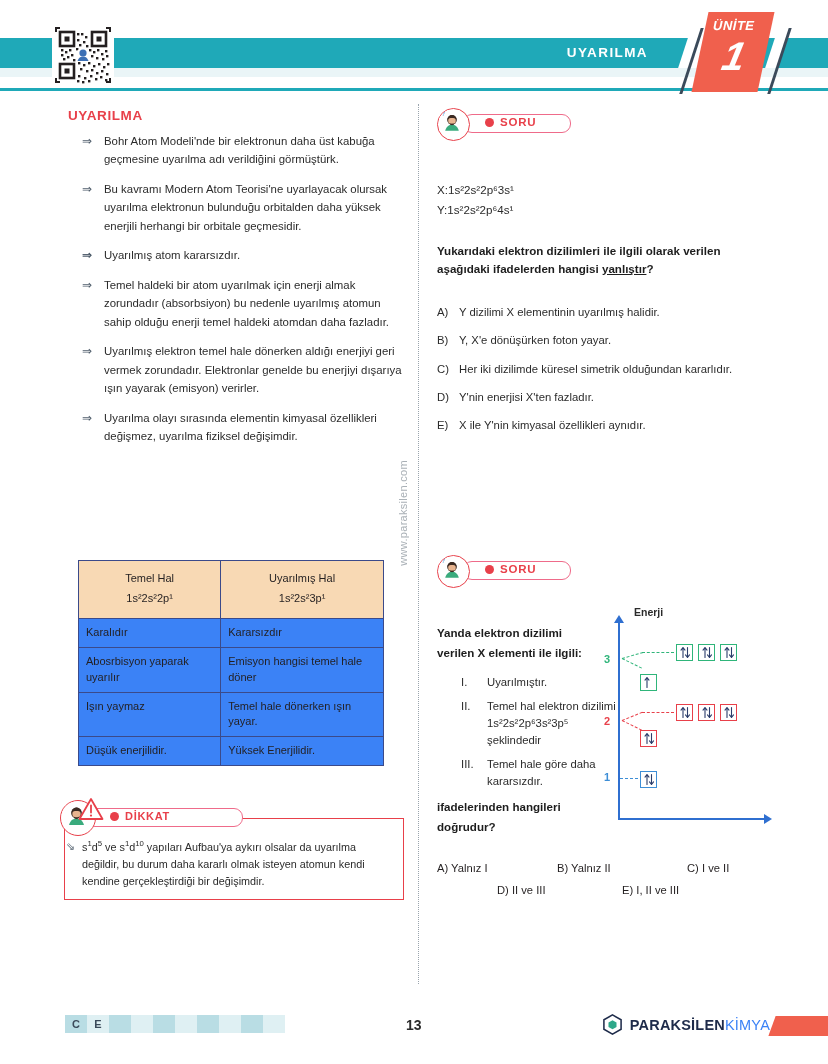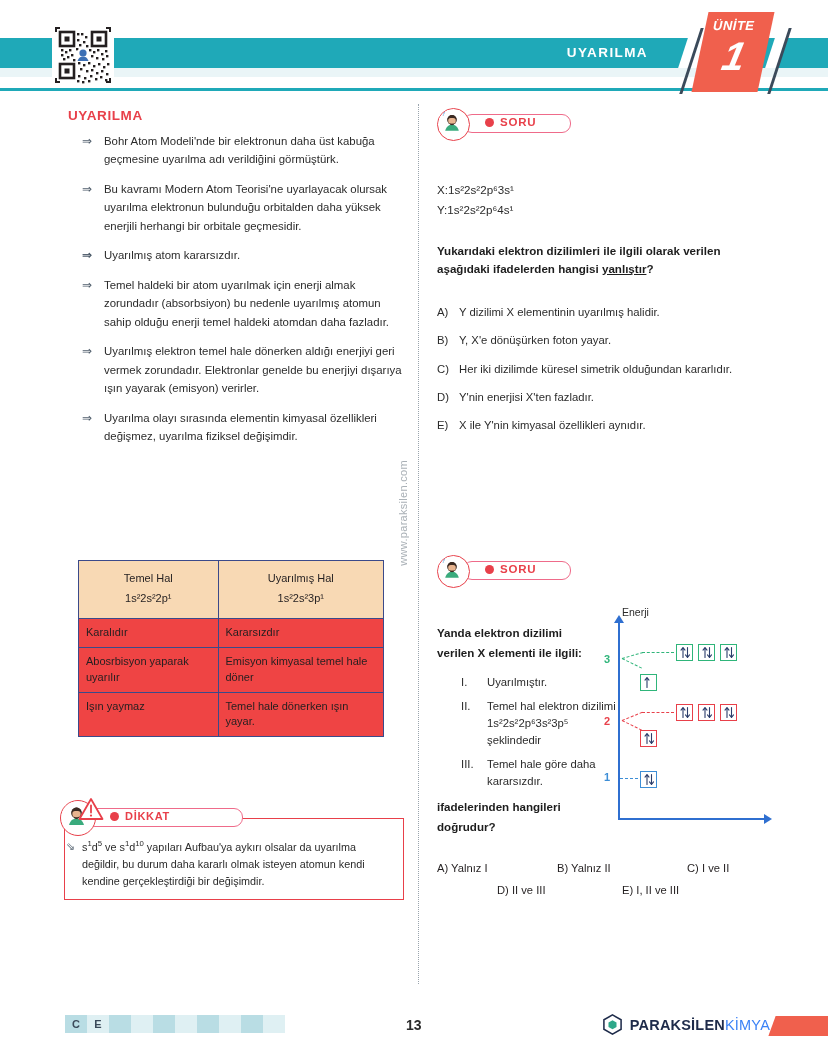--- a/index.html
+++ b/index.html
@@ -204,21 +204,21 @@
     vertical-align: top;
     line-height: 1.45;
   }
   .cmp-table th {
     background: #f8d9b4;
     text-align: center;
     font-weight: normal;
     padding: 7px 6px 9px;
     line-height: 1.85;
   }
-  .cmp-table td { background: #ef4444; }
+  .cmp-table td { background: #3b82f6; }
 
   
   .dikkat-box {
     position: absolute;
     left: 64px; top: 818px;
     width: 340px;
     height: 82px;
     border: 1.3px solid #e8404a;
     box-sizing: border-box;
   }
@@ -596,25 +596,29 @@
       </th>
     </tr>
   </thead>
   <tbody id="cmp-body">
       <tr>
         <td>Karalıdır</td>
         <td>Kararsızdır</td>
       </tr>
       <tr>
         <td>Abosrbisyon yaparak uyarılır</td>
-        <td>Emisyon kimyasal temel hale döner</td>
+        <td>Emisyon hangisi temel hale döner</td>
       </tr>
       <tr>
         <td>Işın yaymaz</td>
         <td>Temel hale dönerken ışın yayar.</td>
+      </tr>
+      <tr>
+        <td>Düşük enerjilidir.</td>
+        <td>Yüksek Enerjilidir.</td>
       </tr>
     </tbody>
 </table>
 
 <div class="dikkat-box"></div>
 <div class="dikkat-pill"></div>
 <div class="dikkat-dot"></div>
 <div class="dikkat-pill-label">DİKKAT</div>
 <div class="dikkat-avatar">
   <svg width="31" height="31" viewBox="0 0 31 31" aria-hidden="true">
@@ -737,21 +741,21 @@
       </li>
     </ul>
 
   <p class="q-prompt" style="line-height:1.7; margin-top:4px;">
     <span>ifadelerinden hangileri</span><br>
     <span>doğrudur?</span>
   </p>
 </div>
 
 <div class="diagram">
-  <div class="axis-label" style="left:22px; top:-2px;">Enerji</div>
+  <div class="axis-label" style="left:34px; top:-2px;font-weight:bold;">Enerji</div>
   <div class="axis-v"></div>
   <div class="axis-v-head"></div>
   <div class="axis-h"></div>
   <div class="axis-h-head"></div>
 
   <div class="lvl-num" style="left:4px; top:163px; color:#3d8ed6;">1</div>
   <div class="lvl-num" style="left:4px; top:107px; color:#e8404a;">2</div>
   <div class="lvl-num" style="left:4px; top:45px; color:#2fb57a;">3</div>
 
   <div class="lead" style="left:20px; top:170px; width:18px; border-color:#3d8ed6;"></div>

